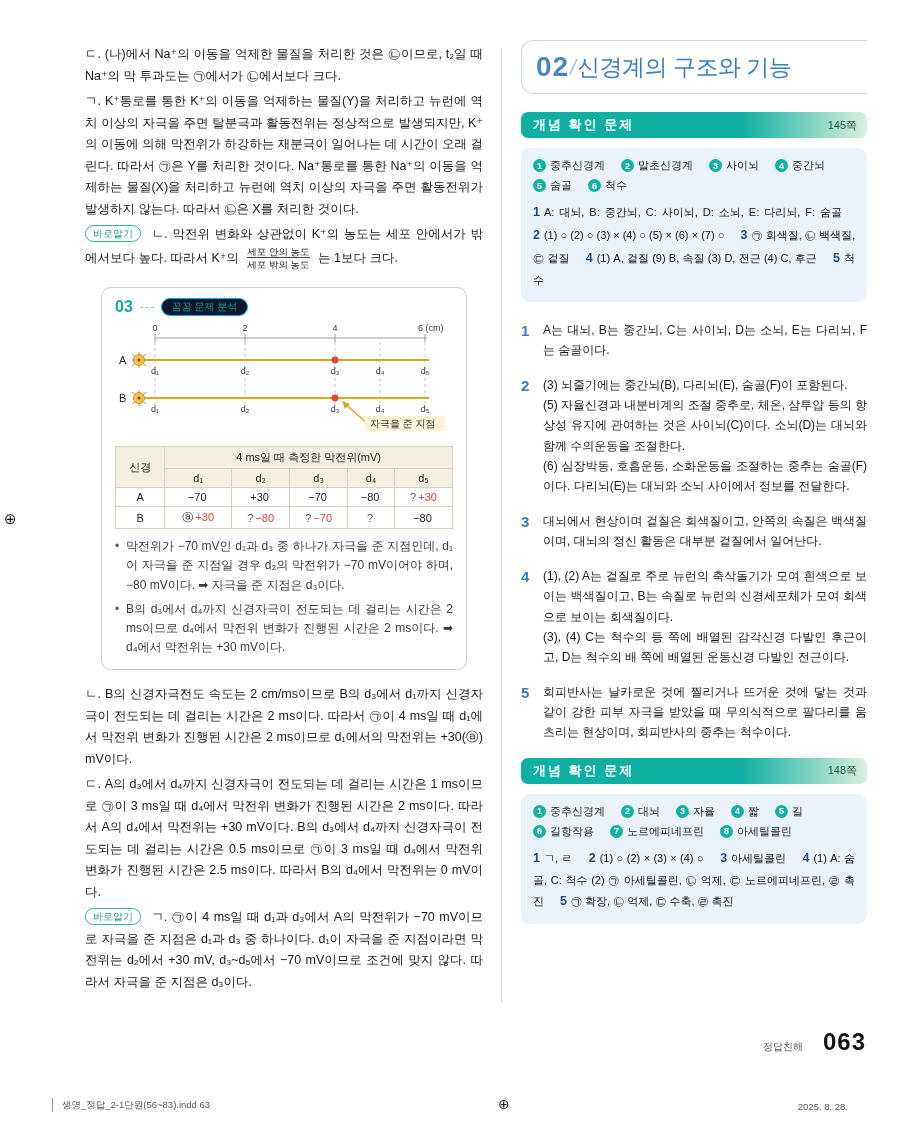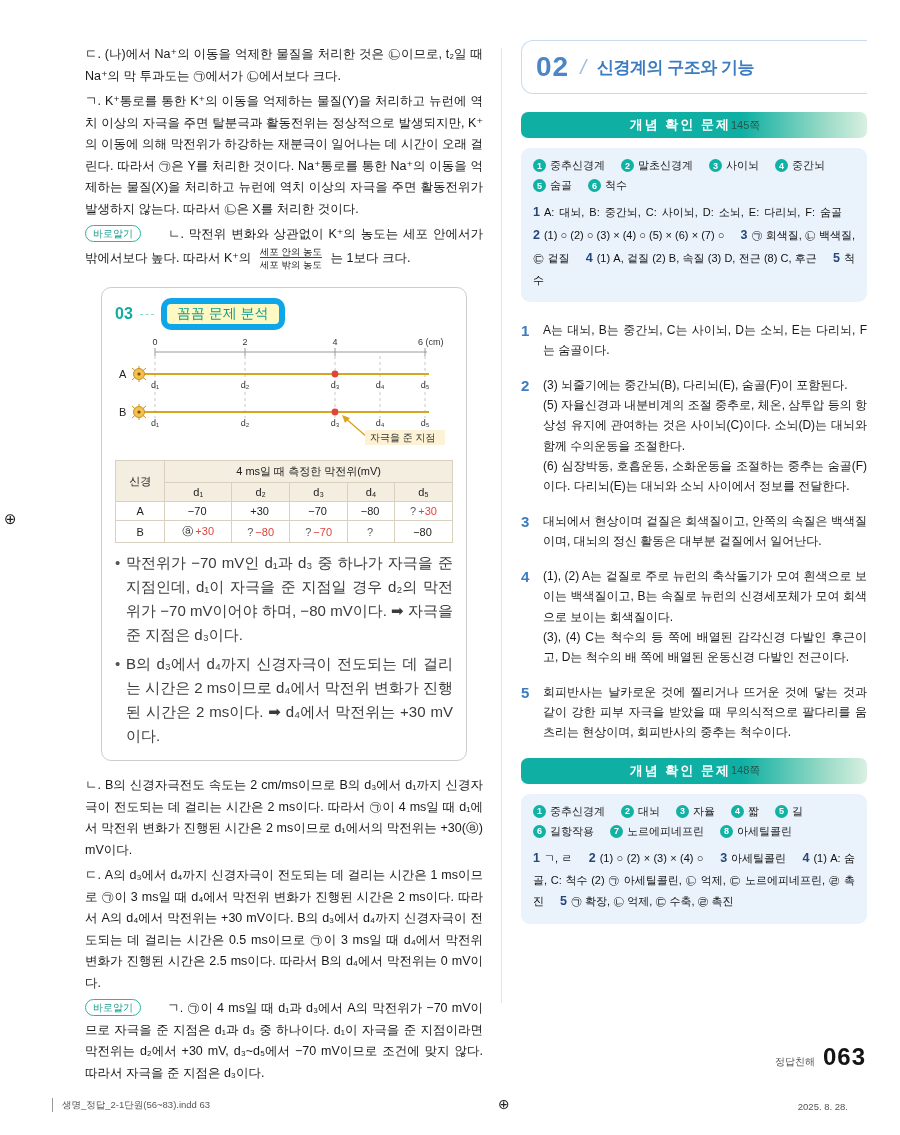--- a/index.html
+++ b/index.html
@@ -9,71 +9,71 @@
     overflow:hidden;
   }
   
   .left-col{position:absolute;left:85px;top:44px;width:398px;}
   .right-col{position:absolute;left:521px;top:40px;width:346px;}
   .col-divider{position:absolute;left:501px;top:48px;width:1px;height:955px;background:#e3e3e3;}
 
   
   .body-p{font-size:12.5px;line-height:1.72;text-align:justify;margin:0 0 4px 0;color:#181818;}
   .baro-badge{display:inline-block;border:1px solid #2bb5a2;color:#159a89;border-radius:9px;
-    font-size:10px;line-height:15px;padding:0 7px;margin-right:22px;vertical-align:1px;background:#fff;white-space:nowrap;}
+    font-size:10px;line-height:15px;padding:0 7px;margin-right:6px;vertical-align:1px;background:#fff;white-space:nowrap;}
   .frac{display:inline-block;vertical-align:middle;text-align:center;font-size:9.5px;line-height:1.25;margin:0 5px;}
   .frac .f-bot{display:block;border-top:1px solid #444;padding-top:1px;text-align:center;}
 
   
   .box03{border:1.5px solid #cdcdcd;border-radius:10px;padding:10px 13px 12px;margin:16px 16px 14px;}
   .box03-head{display:flex;align-items:center;gap:7px;margin-bottom:6px;}
   .box03-num{color:#10ac9e;font-weight:bold;font-size:16px;}
   .box03-dash{width:14px;border-top:1.5px dashed #8fd6cb;height:0;}
-  .box03-badge{border:6px solid #0ea5e9;color:#0f9c8d;border-radius:10px;font-size:14px;padding:1px 10px;background:#fef9c3;}
+  .box03-badge{border:1px solid #0ea5e9;color:#0f9c8d;border-radius:10px;font-size:10px;padding:1px 10px;background:#0f172a;}
 
   .diagram-wrap{text-align:center;margin:2px 0 6px;}
   .an-table{border-collapse:collapse;width:100%;margin:6px 0 8px;}
   .an-table th,.an-table td{border:1px solid #d8d1c0;font-size:11px;font-weight:normal;
     text-align:center;padding:3px 2px;color:#222;}
   .an-table thead th{background:#f3eee0;}
   .an-table .qm{color:#555;margin-right:2px;}
   .an-table .red{color:#e0453c;}
 
-  .bullet{font-size:15px;line-height:1.6;color:#3a3a3a;text-align:justify;
+  .bullet{font-size:12px;line-height:1.6;color:#3a3a3a;text-align:justify;
     padding-left:11px;position:relative;margin-top:5px;}
   .bullet::before{content:"•";position:absolute;left:0;top:0;color:#555;}
 
   
   .unit-header{display:flex;align-items:center;height:52px;border:1.5px solid #c9dbee;border-right:0;
-    border-radius:12px 0 0 12px;padding:0 10px 0 14px;margin-bottom:18px;gap:10px;background:#fff;}
+    border-radius:12px 0 0 12px;padding:0 10px 0 14px;margin-bottom:18px;gap:0;background:#fff;}
   .unit-num{color:#4d86c6;font-size:28px;font-weight:bold;letter-spacing:1px;}
   .unit-slash{color:#9cc0e2;font-size:21px;font-style:italic;margin:0 1px;}
-  .unit-title{color:#3c7cc0;font-size:17px;font-weight:bold;letter-spacing:-0.5px;}
-
-  .check-bar{display:flex;align-items:center;justify-content:center;height:26px;border-radius:7px;
+  .unit-title{color:#3c7cc0;font-size:23px;font-weight:normal;letter-spacing:-0.5px;}
+
+  .check-bar{display:flex;align-items:center;justify-content:space-between;height:26px;border-radius:7px;
     background:linear-gradient(90deg,#0fb0a3 0%,#0fb0a3 64%,#8fd7c3 86%,#d9f0e1 100%);
     padding:0 10px 0 12px;margin-bottom:10px;}
   .check-bar .bar-label{color:#fff;font-weight:bold;font-size:13px;letter-spacing:2px;}
   .check-bar .bar-page{color:#23584c;font-size:11px;}
 
   .answer-box{background:#eaf2fb;border-radius:9px;padding:10px 12px 11px;margin-bottom:18px;}
   .kw-row{display:flex;flex-wrap:wrap;column-gap:16px;row-gap:5px;margin-bottom:8px;}
   .kw-item{display:inline-flex;align-items:center;font-size:11px;color:#222;white-space:nowrap;}
   .kw-circle{display:inline-flex;align-items:center;justify-content:center;width:13px;height:13px;
     border-radius:50%;background:#11b1a4;color:#fff;font-size:9px;font-weight:bold;margin-right:4px;flex:none;}
   .ans-flow{font-size:11px;line-height:1.85;color:#111;text-align:justify;}
   .ans-seg{margin-right:13px;}
   .ans-n{color:#25477c;font-weight:bold;font-size:12.5px;margin-right:4px;}
 
   .exp{display:flex;gap:9px;margin-bottom:15px;}
   .exp-n{color:#3c7cc0;font-weight:bold;font-size:15px;width:13px;flex:none;line-height:1.4;}
   .exp-t{flex:1;font-size:12px;line-height:1.68;text-align:justify;white-space:pre-line;color:#1a1a1a;}
 
   
-  .page-num{position:absolute;right:34px;top:1028px;display:flex;align-items:baseline;gap:8px;margin-top:15px;}
+  .page-num{position:absolute;right:34px;top:1028px;display:flex;align-items:baseline;gap:20px;}
   .page-num .book{font-size:10px;color:#555;}
   .page-num .num{font-size:24px;font-weight:bold;color:#141414;letter-spacing:1px;}
 
   .print-footer{position:absolute;left:52px;right:52px;top:1096px;display:flex;
     justify-content:space-between;align-items:flex-end;font-size:9.5px;color:#555;}
   .print-footer .pf-left{border-left:1px solid #999;padding-left:9px;line-height:14px;}
   .reg-mark{color:#222;font-size:14px;}
   .reg-left{position:absolute;left:4px;top:510px;font-size:15px;color:#222;}
 </style>
 </head>
@@ -266,21 +266,21 @@
       </div>
     <div class="ans-flow">
       
     
         <span class="ans-seg"><span class="ans-n">1</span><span>A: 대뇌, B: 중간뇌, C: 사이뇌, D: 소뇌, E: 다리뇌, F: 숨골</span></span>
       
         <span class="ans-seg"><span class="ans-n">2</span><span>(1) ○ (2) ○ (3) × (4) ○ (5) × (6) × (7) ○</span></span>
       
         <span class="ans-seg"><span class="ans-n">3</span><span>㉠ 회색질, ㉡ 백색질, ㉢ 겉질</span></span>
       
-        <span class="ans-seg"><span class="ans-n">4</span><span>(1) A, 겉질 (2) B, 속질 (3) D, 전근 (8) C, 후근</span></span>
+        <span class="ans-seg"><span class="ans-n">4</span><span>(1) A, 겉질 (9) B, 속질 (3) D, 전근 (4) C, 후근</span></span>
       
         <span class="ans-seg"><span class="ans-n">5</span><span>척수</span></span>
       </div>
   </div>
 
   <div>
 
       <div class="exp">
         <span class="exp-n">1</span>
         <div class="exp-t">A는 대뇌, B는 중간뇌, C는 사이뇌, D는 소뇌, E는 다리뇌, F는 숨골이다.</div>

